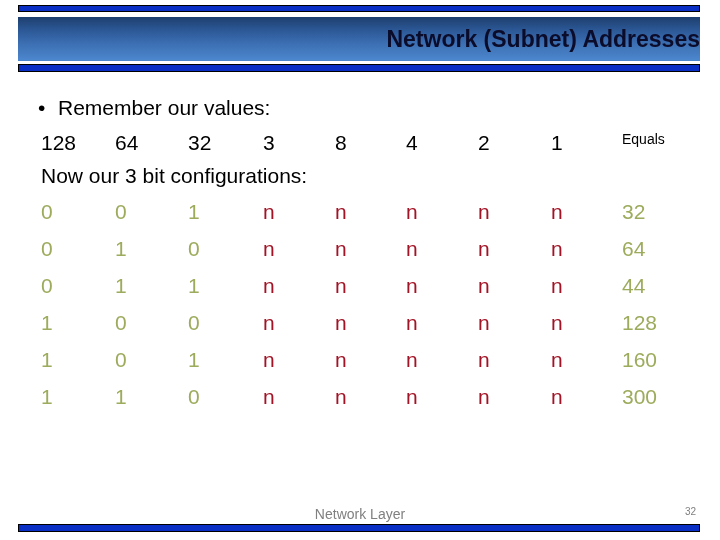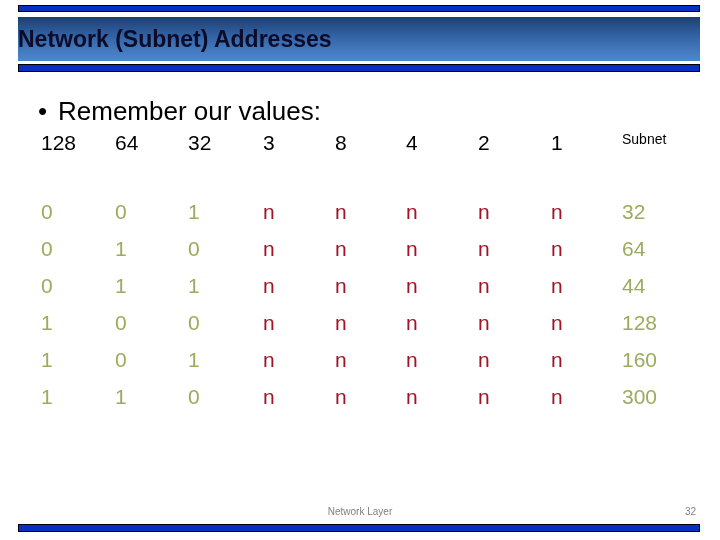--- a/index.html
+++ b/index.html
@@ -35,21 +35,21 @@
     height: 44px;
     background: linear-gradient(to bottom, #1D3F6E 0%, #2C5896 30%, #3D70B4 62%, #4D88CE 100%);
   }
   .title-text {
     position: absolute;
     left: 0;
     top: 0;
     width: 682px;
     height: 44px;
     line-height: 44px;
-    text-align: left;
+    text-align: right;
     font-size: 23px;
     font-weight: bold;
     color: #0B0B2A;
     letter-spacing: 0px;
     white-space: nowrap;
   }
   .under-rule {
     position: absolute;
     left: 18px;
     top: 64px;
@@ -65,21 +65,21 @@
     position: absolute;
     left: 0;
     top: 96px;
     width: 720px;
     height: 390px;
   }
   .bullet-line {
     position: absolute;
     left: 38px;
     top: 0px;
-    font-size: 26px;
+    font-size: 21px;
     color: #000000;
     white-space: nowrap;
   }
   .bullet-dot {
     display: inline-block;
     width: 20px;
     color: #000000;
   }
   .values-row {
     position: absolute;
@@ -129,21 +129,21 @@
   .c7 { left: 551px; }
   .c8 { left: 622px; }
 
   
   .footer-note {
     position: absolute;
     left: 0;
     top: 506px;
     width: 720px;
     text-align: center;
-    font-size: 10px;
+    font-size: 14px;
     color: #808080;
   }
   .footer-page {
     position: absolute;
     right: 24px;
     top: 506px;
     font-size: 10px;
     color: #808080;
   }
   .bottom-rule {
@@ -176,23 +176,24 @@
 
   <div class="values-row">
     <span class="cell val c0">128</span>
     <span class="cell val c1">64</span>
     <span class="cell val c2">32</span>
     <span class="cell val c3">3</span>
     <span class="cell val c4">8</span>
     <span class="cell val c5">4</span>
     <span class="cell val c6">2</span>
     <span class="cell val c7">1</span>
-    <span class="cell equals-label c8">Subnet</span>
+    <span class="cell equals-label c8">Equals</span>
   </div>
 
+  <div class="heading-line">Now our 3 bit configurations:</div>
 
   <div class="bit-table">
 
     <div class="row">
       <span class="cell bit c0">0</span>
       <span class="cell bit c1">0</span>
       <span class="cell bit c2">1</span>
       <span class="cell nn  c3">n</span>
       <span class="cell nn  c4">n</span>
       <span class="cell nn  c5">n</span>

